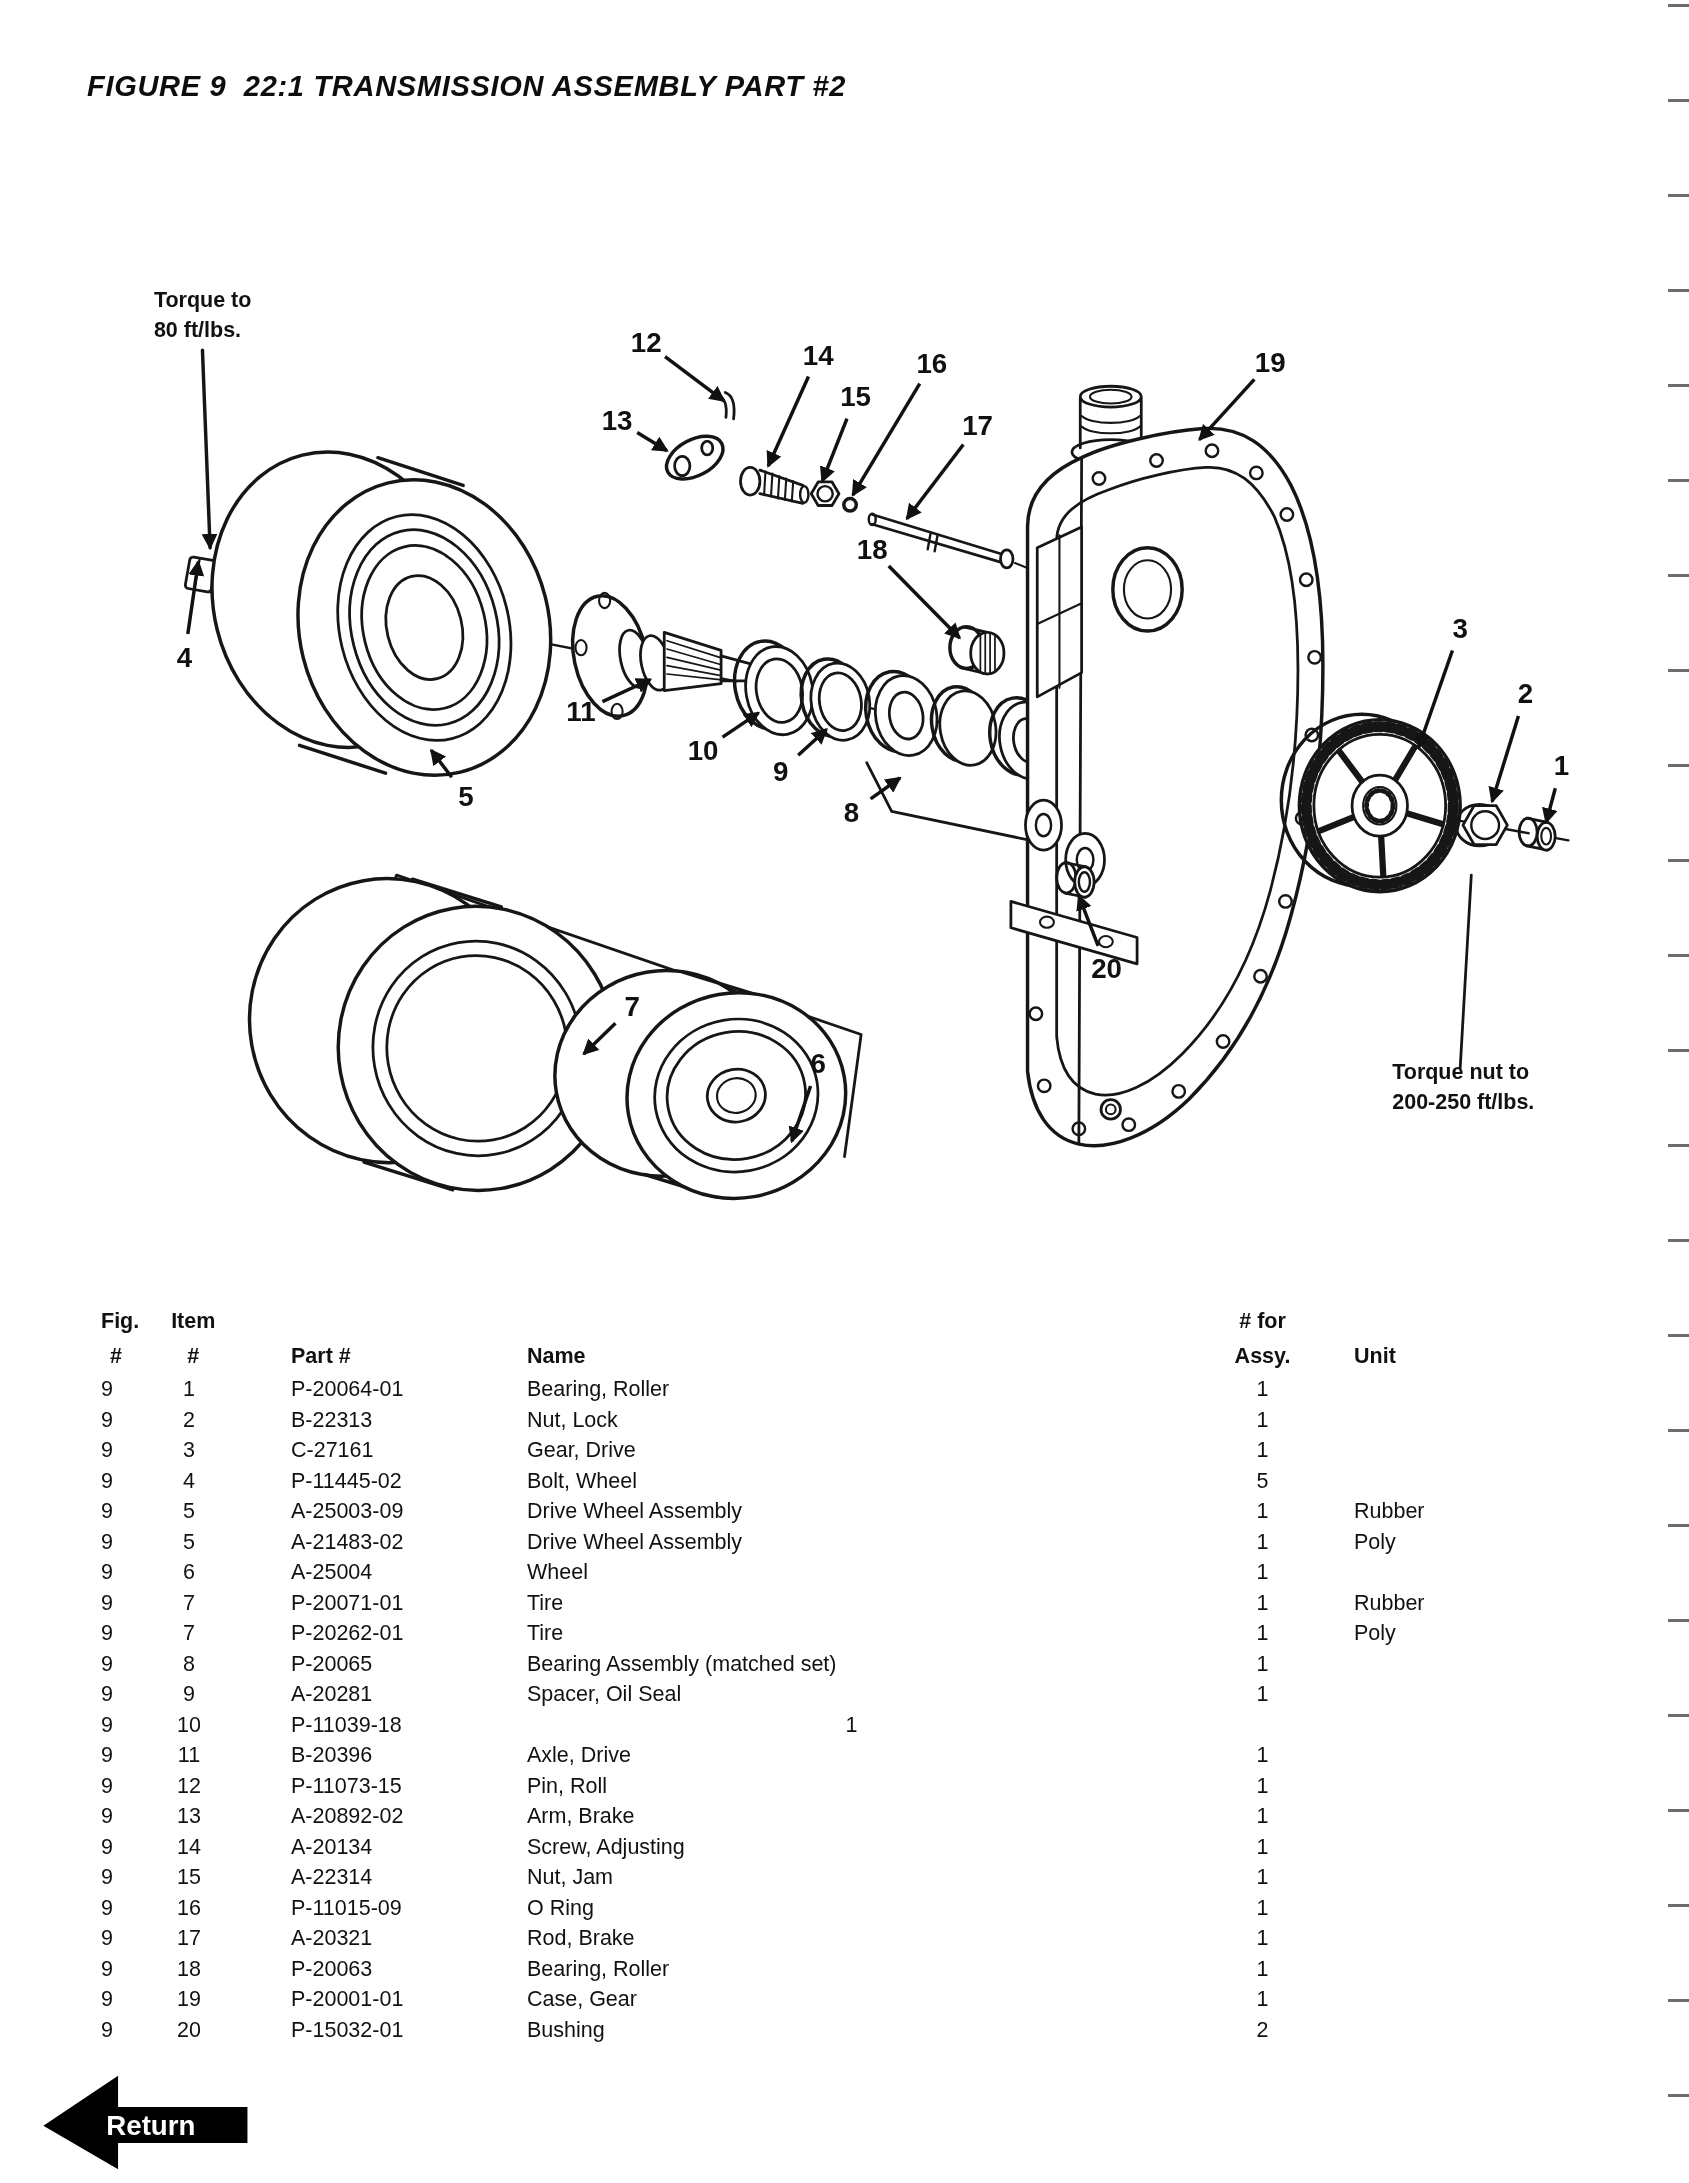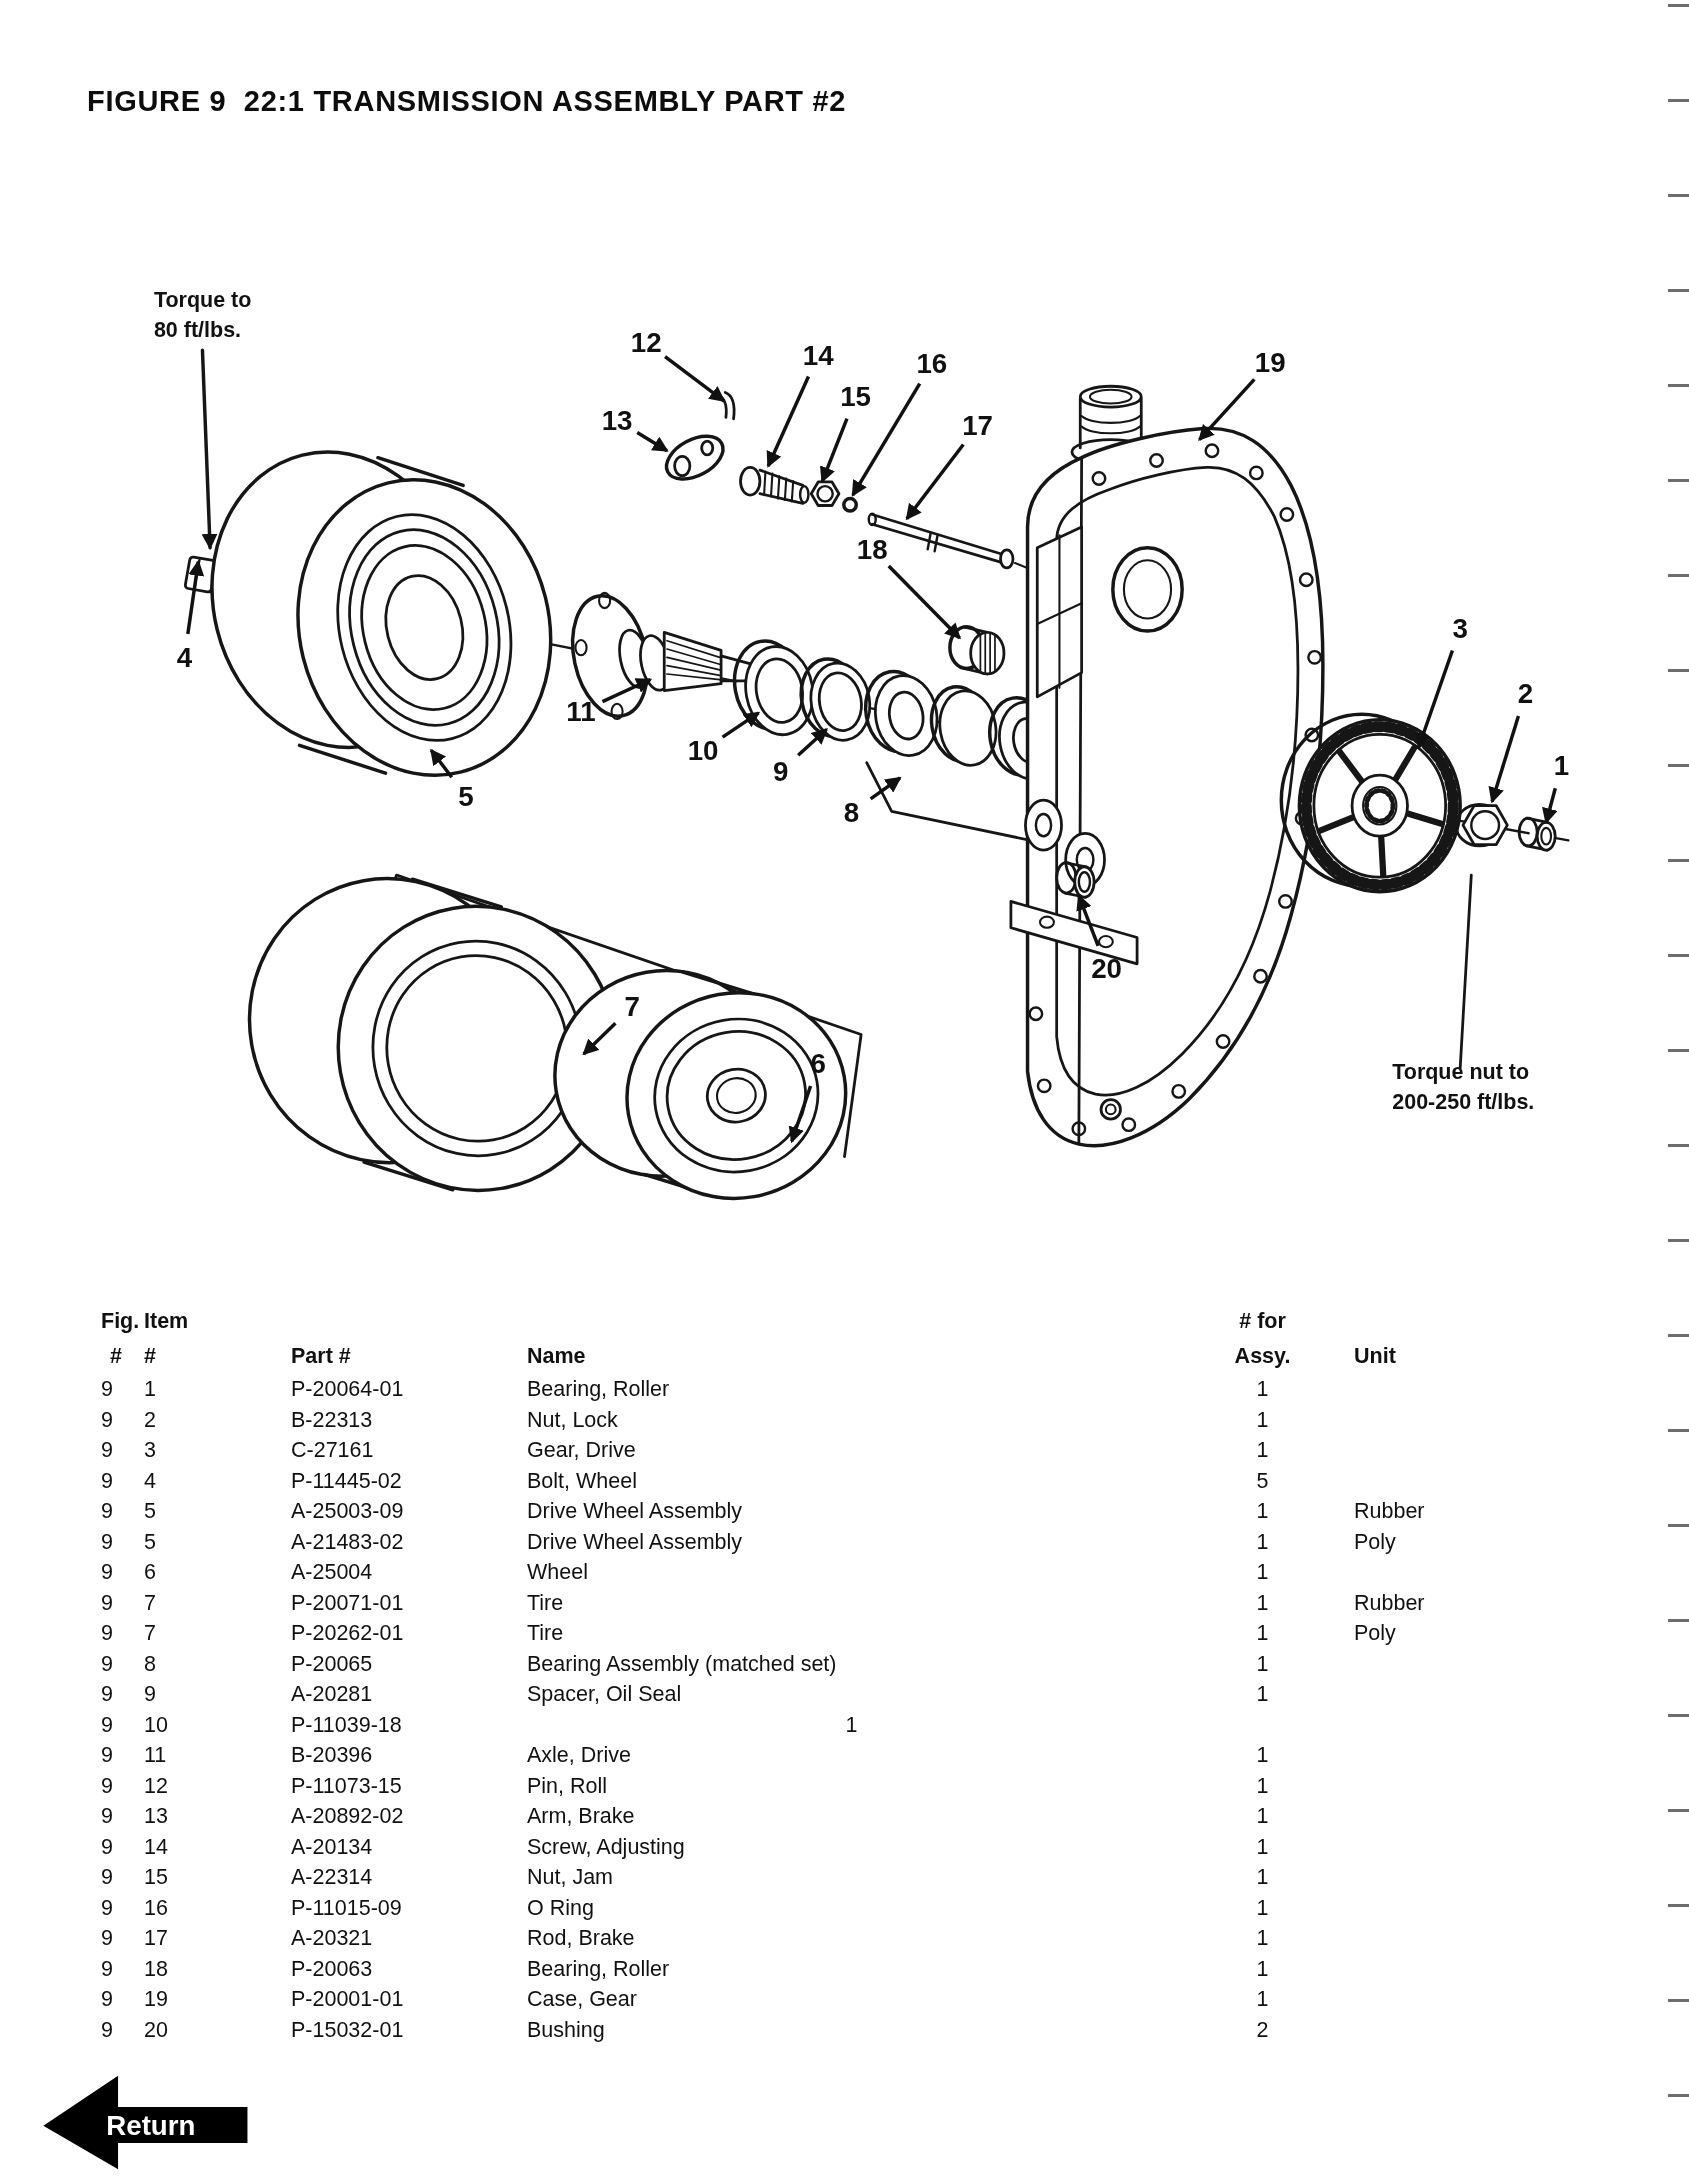--- a/index.html
+++ b/index.html
@@ -1,29 +1,29 @@
 <!DOCTYPE html>
 <html style="font-size:11px"><head>
 <meta charset="utf-8">
 <style>
   html,body{margin:0;padding:0;background:#e8e8e8;}
   .page{
     position:relative;width:1689px;height:2183px;background:#ffffff;
     font-family:"Liberation Sans",sans-serif;color:#111;overflow:hidden;
   }
   .title{
-    position:absolute;left:87px;top:85px;font-size:29px;font-weight:bold;
-    letter-spacing:0.7px;white-space:pre;color:#0d0d0d;
+    position:absolute;left:87px;top:70px;font-size:29px;font-weight:bold;
+    letter-spacing:0.7px;white-space:pre;color:#0d0d0d;font-style:italic;
   }
   .diagram-svg{position:absolute;left:0;top:0;}
   
   .parts-table{position:absolute;left:0;top:1304px;width:1538px;font-size:21.5px;}
   .trow{display:grid;grid-template-columns:144px 111px 236px 721px 101px 208px;line-height:30.5px;}
   .trow .c-fig{padding-left:101px;}
-  .trow .c-item{text-align:left;padding-right:21px;}
+  .trow .c-item{text-align:center;padding-right:21px;}
   .trow .c-part{padding-left:36px;}
   .trow .c-name{padding-left:36px;}
   .trow .c-qty{text-align:center;}
   .trow .c-unit{padding-left:41px;}
   .thead{font-weight:bold;line-height:35px;}
   .thead .c-item{padding-right:12.5px;}
   
   .edge-ticks{
     position:absolute;right:0;top:4.2px;width:21px;height:2174px;
     background:repeating-linear-gradient(to bottom,#3c3c3c 0 3.5px,transparent 3.5px 95px);

